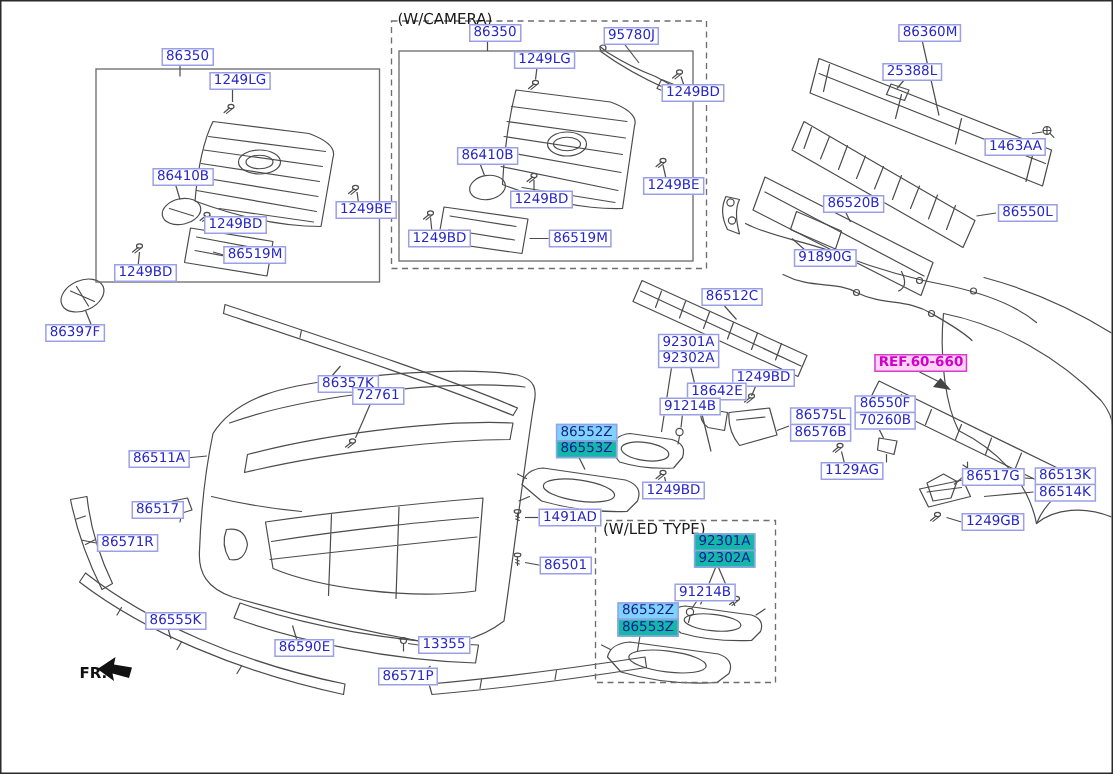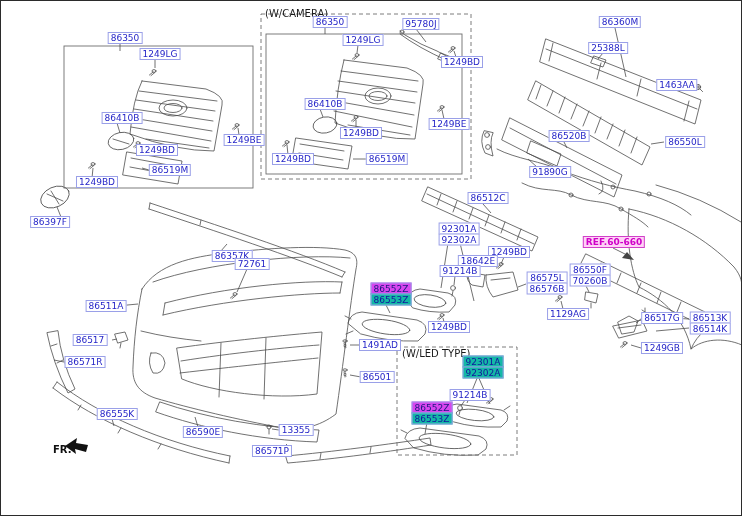--- a/index.html
+++ b/index.html
@@ -11,21 +11,21 @@
   #art,#overlay{position:absolute;left:0;top:0;z-index:1;}
   #labels{position:absolute;left:0;top:0;width:100%;height:100%;z-index:3;}
   .lbl{position:absolute;}
   .lbl.c{transform:translate(-50%,-50%);padding-left:10px;}
   .lbl .row{
     border:1px solid #9aa0e8;background:#ffffff;color:#2525c8;
     font-size:9px;line-height:10px;padding:0 2px;white-space:nowrap;text-align:center;
   }
   .lbl .row + .row{margin-top:-1px;}
   .lbl.ref .row{background:#ffd2f6;border-color:#d040c8;color:#cf00c8;font-weight:bold;}
-  .lbl .row.hlp{background:#d946ef;color:#1a1a80;}
+  .lbl .row.hlp{background:#7dd3fc;color:#1a1a80;}
   .lbl .row.hlb{background:#14b8a6;color:#14149e;}
   .lbl.title .row{border:none;background:transparent;color:#1a1a1a;font-size:10px;padding:0;}
   .lbl.fr .row{border:none;background:transparent;color:#101010;font-size:10px;font-weight:bold;padding:0;}
   .art-stroke{stroke:#4c4c4c;fill:none;stroke-width:0.8;stroke-linejoin:round;stroke-linecap:round;}
 </style>
 </head>
 <body>
 
 <div id="stage">
 
@@ -335,21 +335,21 @@
       </div>
       <div class="lbl c " style="left: 381px; top: 158px;">
         <div class="row">86519M</div>
       </div>
       <div class="lbl c " style="left: 614px; top: 21px;">
         <div class="row">86360M</div>
       </div>
       <div class="lbl c " style="left: 602px; top: 47px;">
         <div class="row">25388L</div>
       </div>
-      <div class="lbl c " style="left: 671px; top: 84px;">
+      <div class="lbl c " style="left: 671px; top: 97px;">
         <div class="row">1463AA</div>
       </div>
       <div class="lbl c " style="left: 679px; top: 141px;">
         <div class="row">86550L</div>
       </div>
       <div class="lbl c " style="left: 563px; top: 135px;">
         <div class="row">86520B</div>
       </div>
       <div class="lbl c " style="left: 544px; top: 171px;">
         <div class="row">91890G</div>
@@ -409,21 +409,21 @@
       </div>
       <div class="lbl c " style="left: 226px; top: 238px; margin-top: 17px;">
         <div class="row">86357K</div>
       </div>
       <div class="lbl c " style="left: 246px; top: 263px;">
         <div class="row">72761</div>
       </div>
       <div class="lbl c " style="left: 100px; top: 305px;">
         <div class="row">86511A</div>
       </div>
-      <div class="lbl c " style="left: 84px; top: 339px;">
+      <div class="lbl c " style="left: 99px; top: 339px;">
         <div class="row">86517</div>
       </div>
       <div class="lbl c " style="left: 79px; top: 361px;">
         <div class="row">86571R</div>
       </div>
       <div class="lbl c " style="left: 111px; top: 413px;">
         <div class="row">86555K</div>
       </div>
       <div class="lbl c " style="left: 197px; top: 431px;">
         <div class="row">86590E</div>

